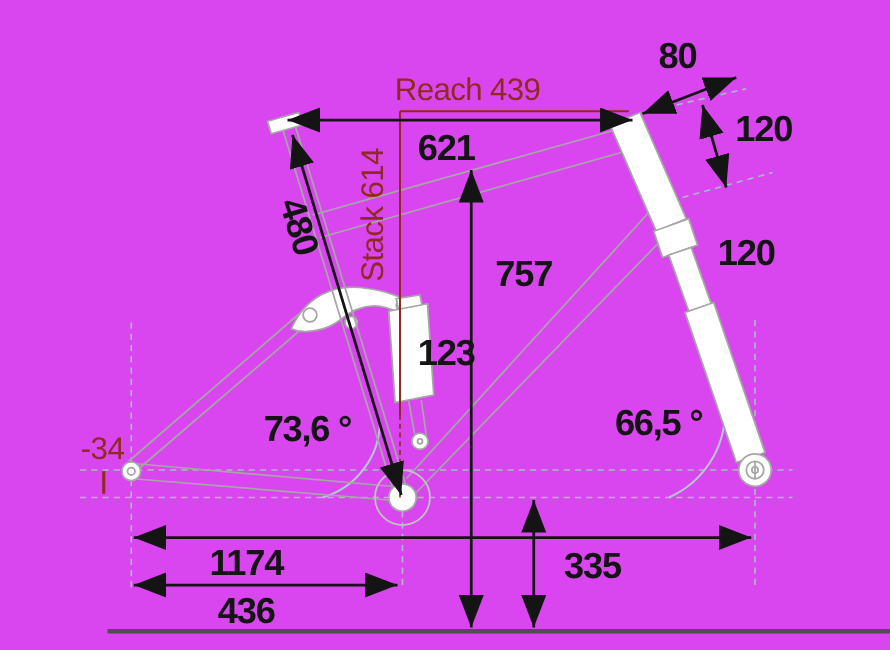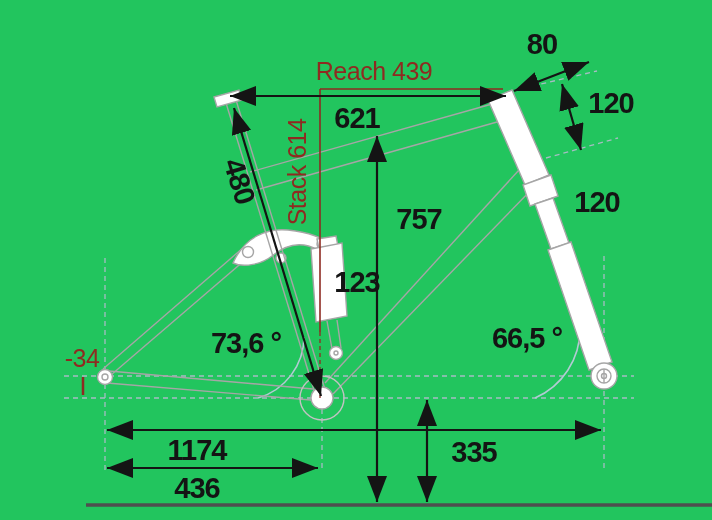--- a/index.html
+++ b/index.html
@@ -1,19 +1,19 @@
 <!DOCTYPE html>
 <html><head>
 <meta charset="utf-8">
 <style>
   html,body{margin:0;padding:0;background:#ffffff;}
   .canvas{
     position:relative;
     width:712px;height:520px;
-    background:#22c55e;
+    background:#d946ef;
     font-family:"Liberation Sans", sans-serif;
     overflow:hidden;
   }
   svg text{
     font-family:"Liberation Sans", sans-serif;
   }
   .dim-num{
     font-weight:bold;
     font-size:29px;
     letter-spacing:-1px;

